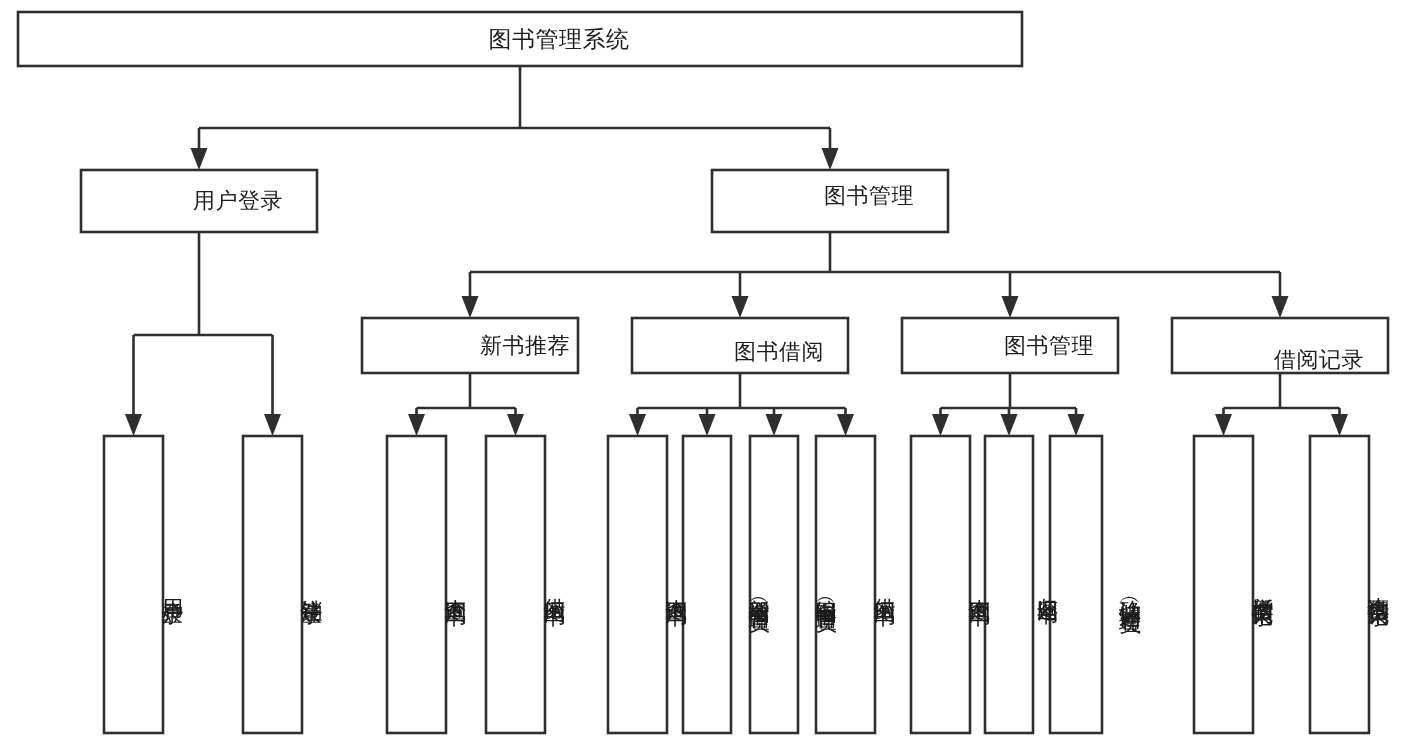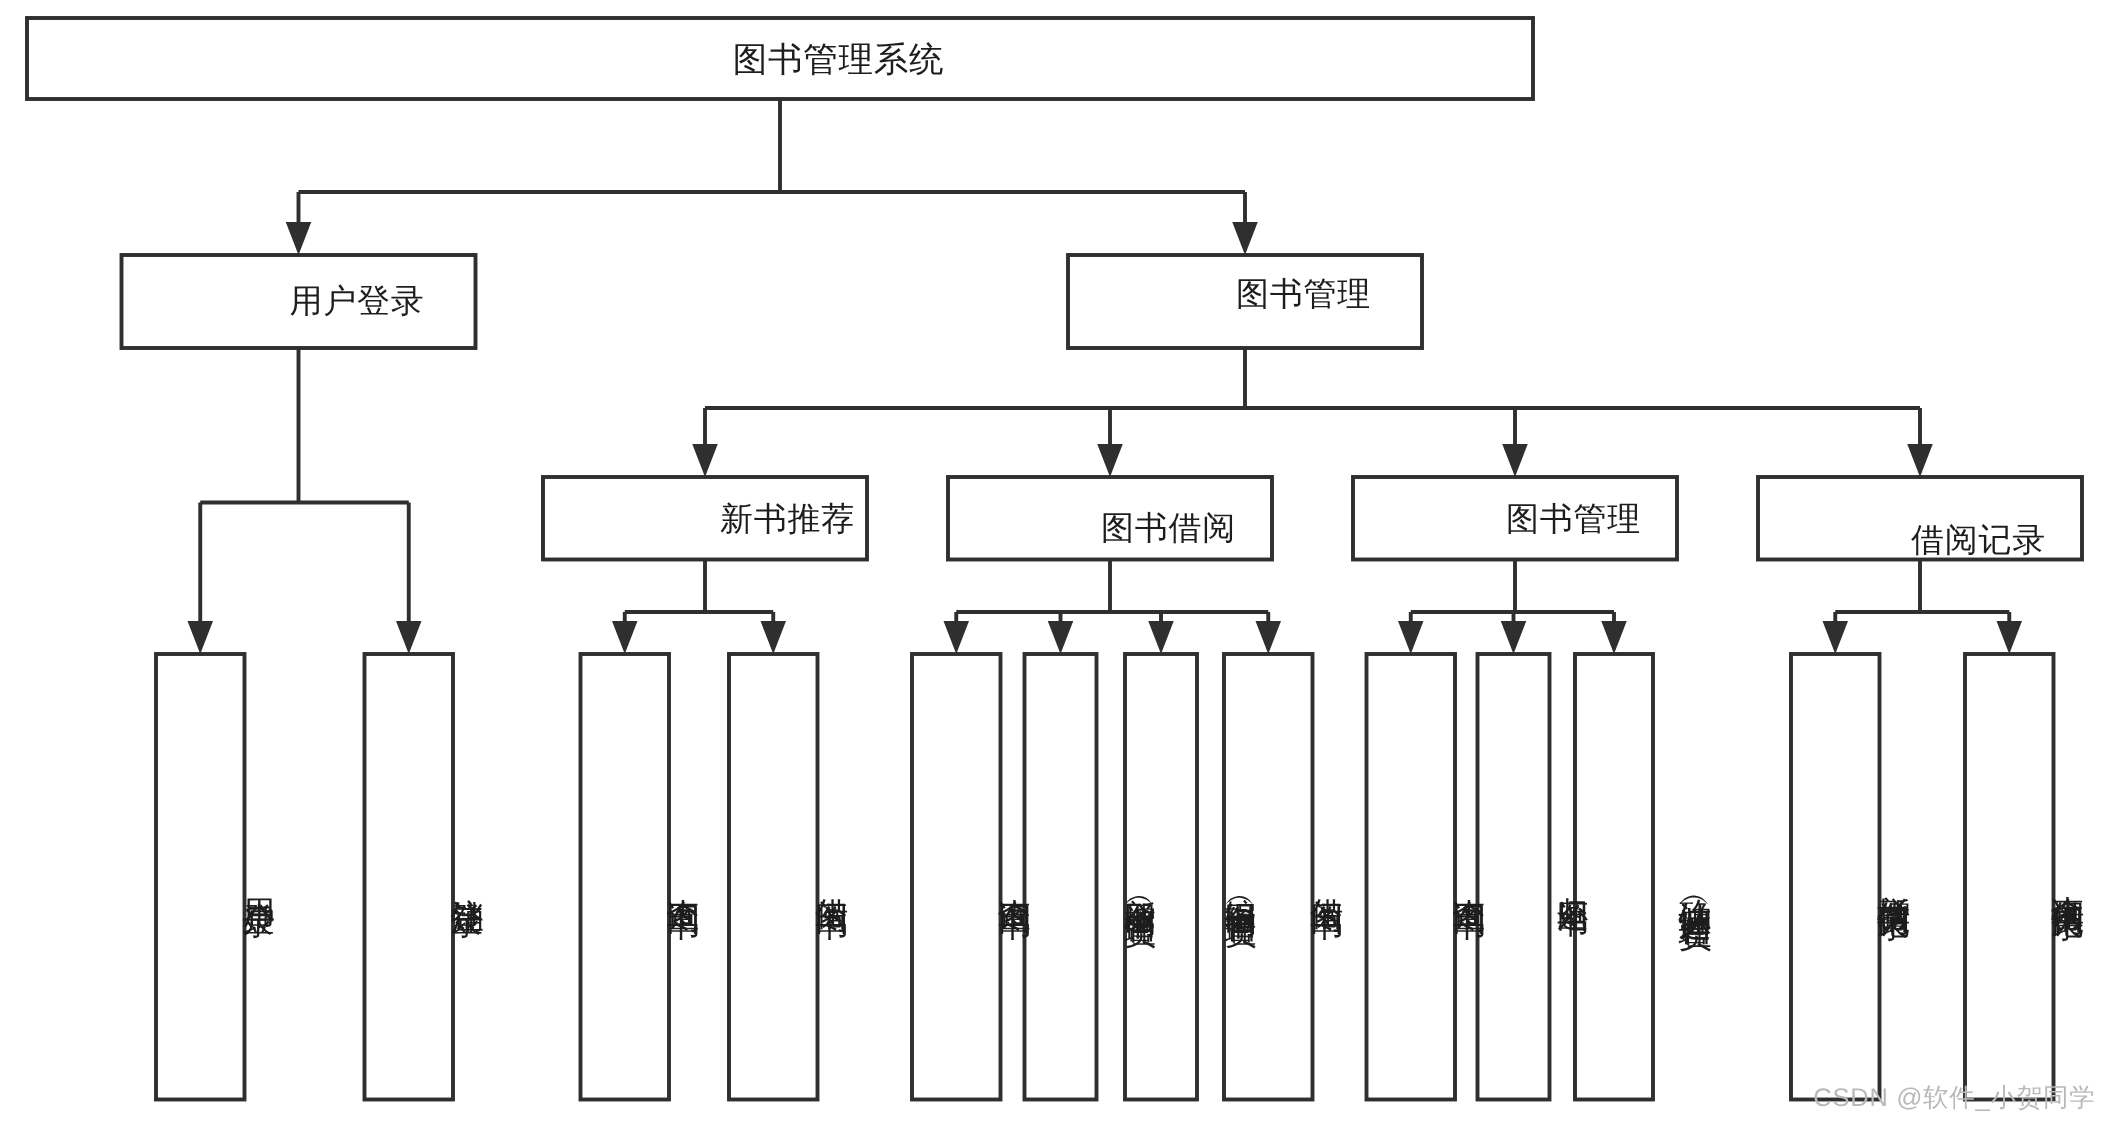--- a/index.html
+++ b/index.html
@@ -187,14 +187,13 @@
       <div class="node-label vertical" style="left: 608px; top: 436px; width: 59px; height: 297px; font-size: 22px;">查询图书</div>
       <div class="node-label vertical top-aligned" style="left: 683px; top: 436px; width: 48px; height: 297px; font-size: 21px; padding-top: 6px;">新增图书（管理员）</div>
       <div class="node-label vertical top-aligned" style="left: 750px; top: 436px; width: 48px; height: 297px; font-size: 21px; padding-top: 6px;">编辑图书（管理员）</div>
       <div class="node-label vertical" style="left: 816px; top: 436px; width: 59px; height: 297px; font-size: 22px;">借阅图书</div>
       <div class="node-label vertical" style="left: 911px; top: 436px; width: 59px; height: 297px; font-size: 22px;">查询图书</div>
       <div class="node-label vertical" style="left: 985px; top: 436px; width: 48px; height: 297px; font-size: 21px;">归还图书</div>
       <div class="node-label vertical top-aligned" style="left: 1050px; top: 436px; width: 52px; height: 297px; font-size: 22px; padding-top: 6px;">确认归还（管理员）</div>
       <div class="node-label vertical" style="left: 1194px; top: 436px; width: 59px; height: 297px; font-size: 22px;">新增借阅记录</div>
       <div class="node-label vertical" style="left: 1310px; top: 436px; width: 59px; height: 297px; font-size: 22px;">查询借阅记录</div>
     </div>
-  <div id="watermark">CSDN @软件_小贺同学</div>
 </div>
 
 </body></html>

